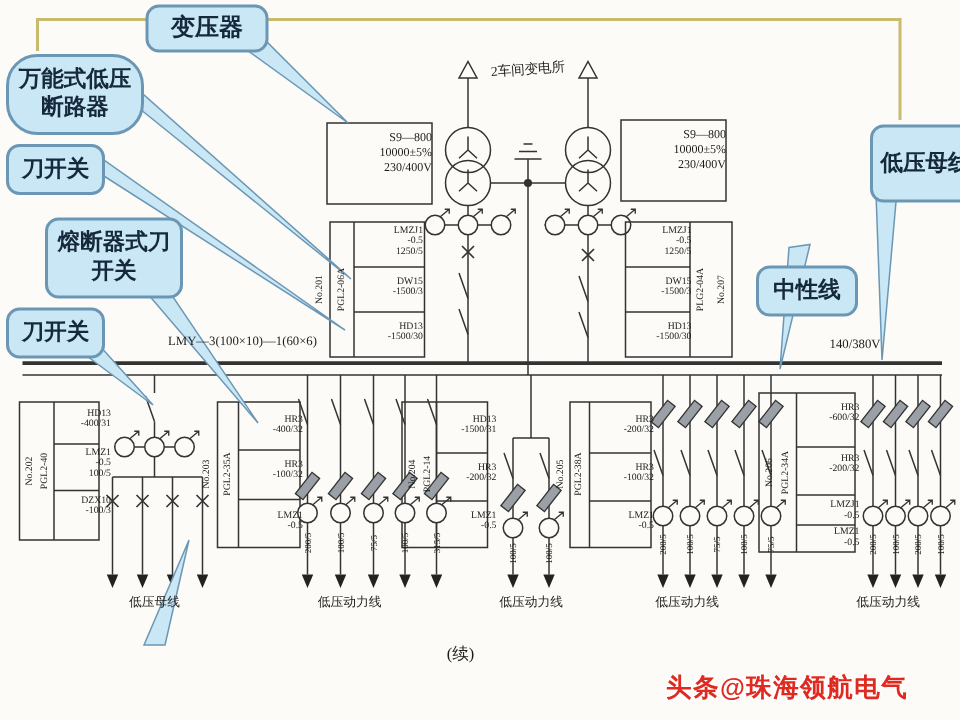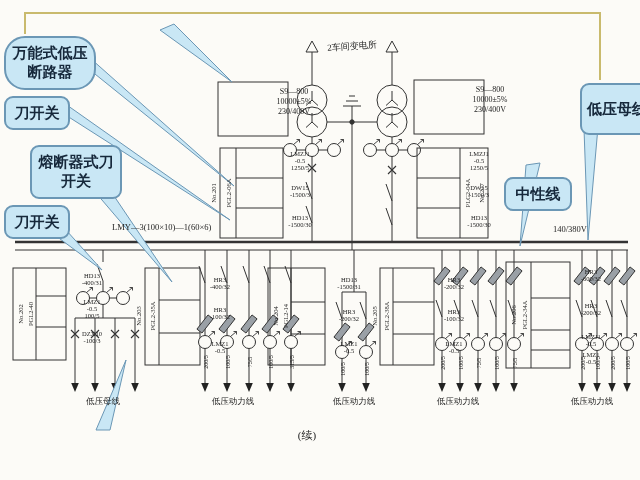--- a/index.html
+++ b/index.html
@@ -1,21 +1,21 @@
 <!DOCTYPE html>
 <html><head>
 <meta charset="utf-8">
 <style>
   html,body { margin:0; padding:0; background:#ffffff; }
   .stage { position:relative; width:640px; height:480px; background:#fcfbf7; overflow:hidden;
            font-family:"Liberation Serif", serif; }
   .stage svg { position:absolute; left:0; top:0; }
 
   .t { position:absolute; color:#1c1c1c; }
-  .pre { white-space:pre-line; text-align:center;padding-left:41px; }
+  .pre { white-space:pre-line; text-align:right; }
   .rowtxt { font-size:6.5px; line-height:7.2px; width:46px; }
   .v { position:absolute; transform:translate(-50%,-50%) rotate(-90deg); white-space:nowrap;
        font-size:6.5px; color:#1c1c1c; }
   .cmid { transform:translate(-50%,0); white-space:nowrap; }
 
   .callout { position:absolute; background:#c9e7f5; border:2px solid #6b97b5; border-radius:9px;
              display:flex; align-items:center; justify-content:center; text-align:center;
              color:#16283b; font-weight:600; font-size:15px; line-height:1.25;
              font-family:"Liberation Sans", sans-serif; z-index:3; }
   .speclbl { font-size:8px; line-height:10px; }
@@ -380,21 +380,23 @@
 <div class="v ratio" style="left:628px; top:363px;">100/5</div>
 
 <div class="t feedlbl cmid" style="left:103px; top:396px;">低压母线</div>
 <div class="t feedlbl cmid" style="left:233px; top:396px;">低压动力线</div>
 <div class="t feedlbl cmid" style="left:354px; top:396px;">低压动力线</div>
 <div class="t feedlbl cmid" style="left:458px; top:396px;">低压动力线</div>
 <div class="t feedlbl cmid" style="left:592px; top:396px;">低压动力线</div>
 
 <div class="t cont cmid" style="left:307px; top:428px;">(续)</div>
 
+<div class="callout" style="left:97px; top:3px; width:78px; height:28px; font-size:16px;">变压器</div>
 <div class="callout" style="left:4px; top:36px; width:88px; height:50px;border-radius:21px;">万能式低压断路器</div>
 <div class="callout" style="left:4px; top:96px; width:62px; height:30px;">刀开关</div>
 <div class="callout" style="left:30px; top:145px; width:88px; height:50px;">熔断器式刀开关</div>
 <div class="callout" style="left:4px; top:205px; width:62px; height:30px;">刀开关</div>
 <div class="callout" style="left:580px; top:83px; width:70px; height:48px;">低压母线</div>
 <div class="callout" style="left:504px; top:137px; width:64px; height:30px;margin-top:40px;">中性线</div>
 
+<div class="watermark" style="left:444px; top:447px;">头条@珠海领航电气</div>
 
 </div>
 
 </body></html>

